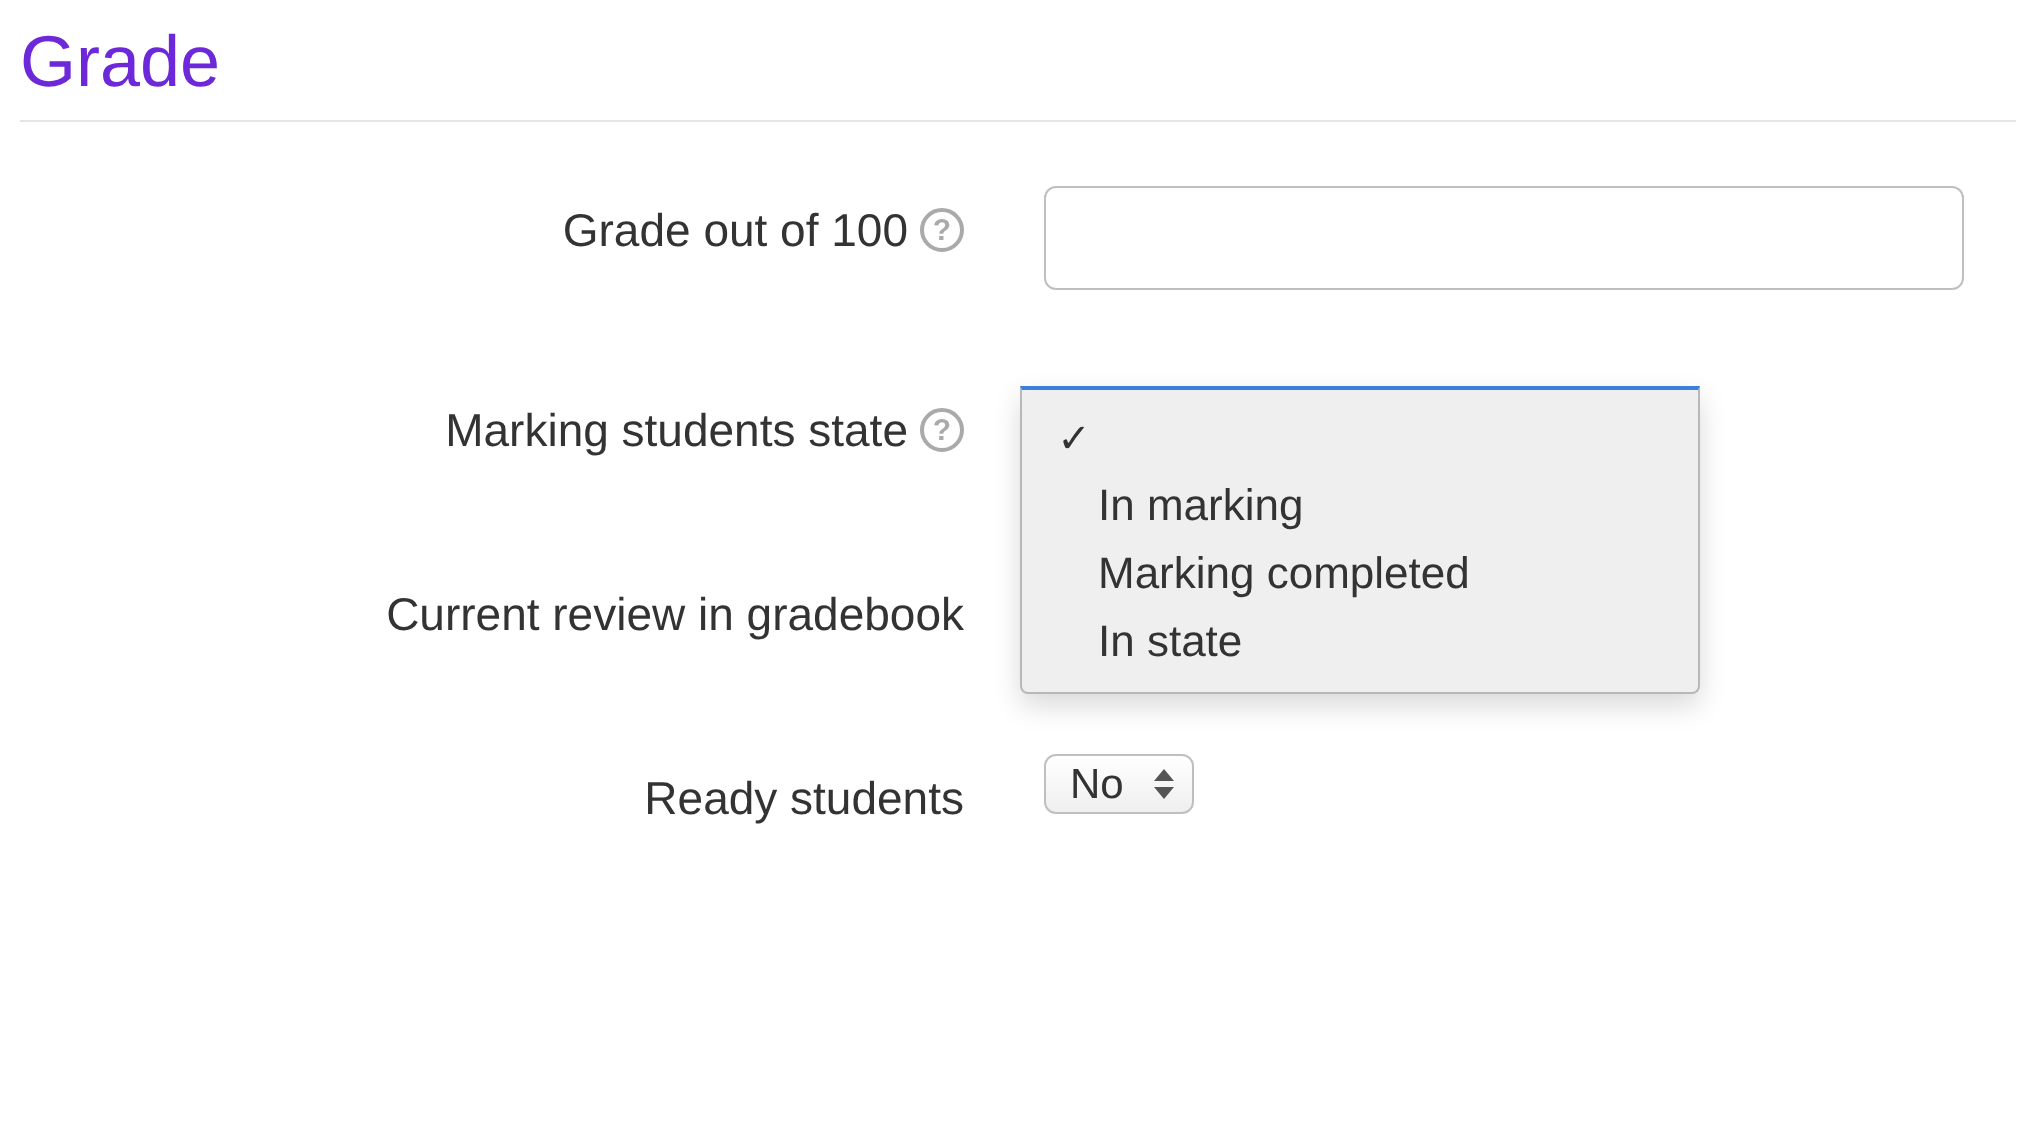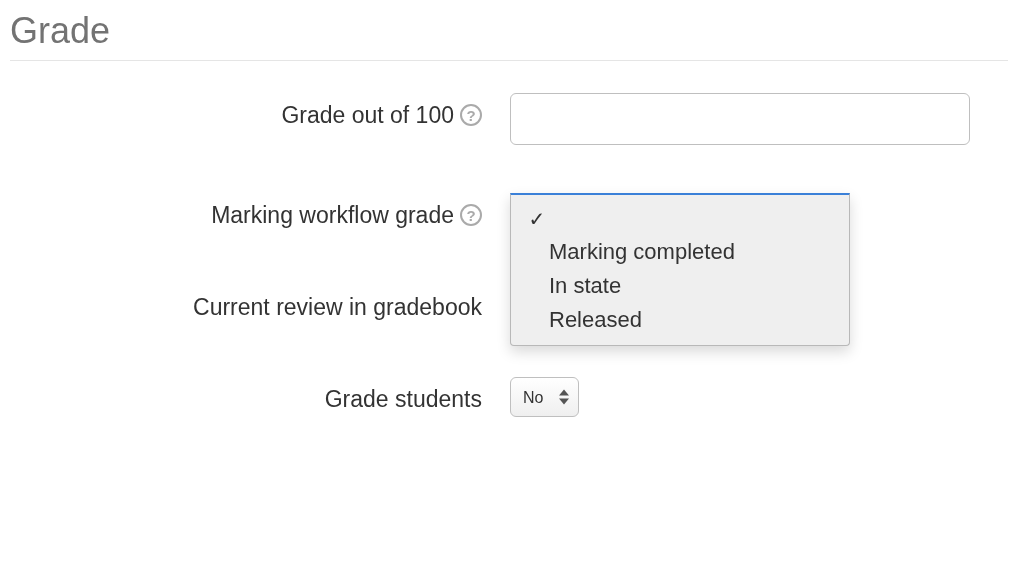--- a/index.html
+++ b/index.html
@@ -6,35 +6,36 @@
   body {
     font-family: -apple-system, BlinkMacSystemFont, "Segoe UI", Helvetica, Arial, sans-serif;
     color: #333;
     background: #fff;
     padding: 10px;
     width: 1018px;
   }
   .section-title {
     font-size: 36px;
     font-weight: 400;
-    color: #737373;
+    color: #6d28d9;
     margin-bottom: 8px;
   }
   .hr {
     border: none;
     border-top: 1px solid #e5e5e5;
     margin-bottom: 32px;
   }
   .form-wrap {
     position: relative;
   }
   .row {
     display: flex;
     align-items: flex-start;
     margin-bottom: 48px;
+    gap: 12px;
   }
   .label-col {
     width: 500px;
     text-align: right;
     padding-right: 28px;
     font-size: 23px;
     color: #333;
     display: flex;
     justify-content: flex-end;
     align-items: center;
@@ -65,25 +66,25 @@
     border: 1px solid #bfbfbf;
     border-radius: 6px;
     font-size: 20px;
     padding: 0 12px;
     background: #fff;
   }
   .notify-select {
     -webkit-appearance: none;
     -moz-appearance: none;
     appearance: none;
-    height: 40px;
+    height: 30px;
     border: 1px solid #bfbfbf;
     border-radius: 6px;
     background: linear-gradient(#ffffff, #efefef);
-    font-size: 16px;
+    font-size: 21px;
     padding: 0 34px 0 12px;
     color: #333;
   }
   .select-wrap {
     position: relative;
     display: inline-block;
   }
   .caret-stack {
     position: absolute;
     right: 10px;
@@ -150,63 +151,63 @@
         <span class="label-text">Grade out of 100</span>
         <span class="help-icon">?</span>
       </div>
       <div class="field-col">
         <input type="text" class="text-input" value="" style="">
       </div>
     </div>
 
     <div class="row">
       <div class="label-col">
-        <span class="label-text">Marking workflow grade</span>
+        <span class="label-text">Marking students state</span>
         <span class="help-icon">?</span>
       </div>
       <div class="field-col"></div>
     </div>
 
     <div class="row">
       <div class="label-col">
         <span class="label-text">Current review in gradebook</span>
       </div>
       <div class="field-col"></div>
     </div>
 
 
     <div class="row">
       <div class="label-col">
-        <span class="label-text">Grade students</span>
+        <span class="label-text">Ready students</span>
       </div>
       <div class="field-col">
         <span class="select-wrap">
           <select class="notify-select">
             <option>No</option>
           </select>
           <span class="caret-stack">
             <span class="caret-up"></span>
             <span class="caret-down"></span>
           </span>
         </span>
       </div>
     </div>
 
     <div class="dropdown-panel">
       <div class="dropdown-item">
         <span class="check-slot">✓</span>
       </div>
       <div class="dropdown-item">
         <span class="check-slot"></span>
+        <span>In marking</span>
+      </div>
+      <div class="dropdown-item">
+        <span class="check-slot"></span>
         <span>Marking completed</span>
       </div>
       <div class="dropdown-item">
         <span class="check-slot"></span>
         <span>In state</span>
       </div>
-      <div class="dropdown-item">
-        <span class="check-slot"></span>
-        <span>Released</span>
-      </div>
     </div>
 
   </div>
 </div>
 
 </body></html>

